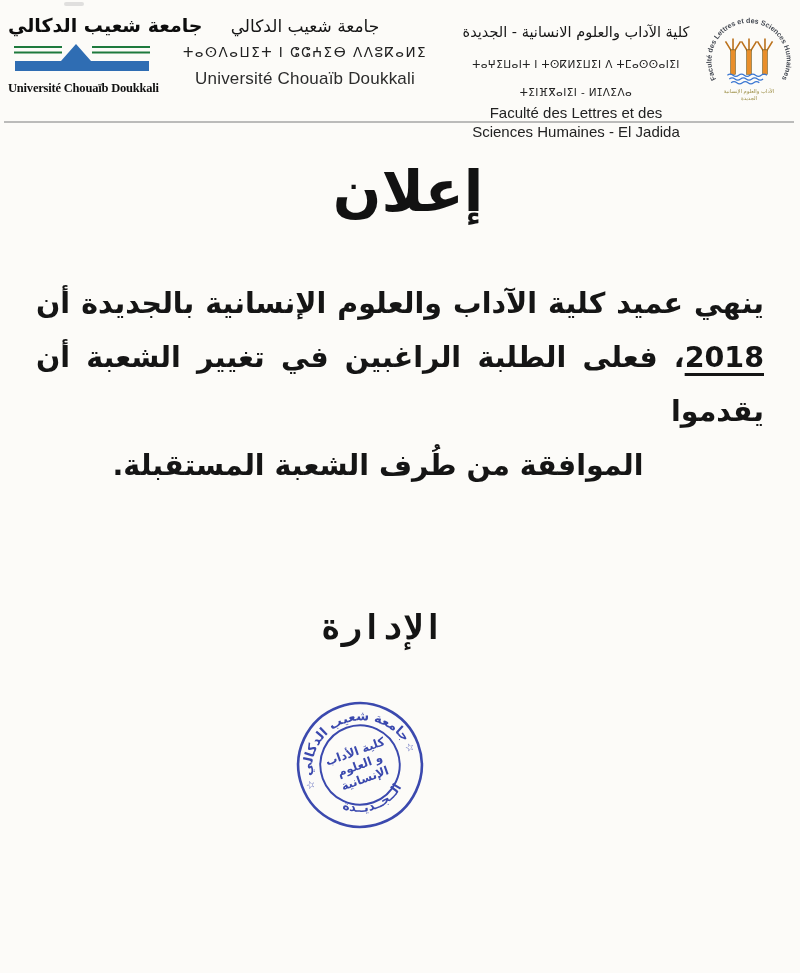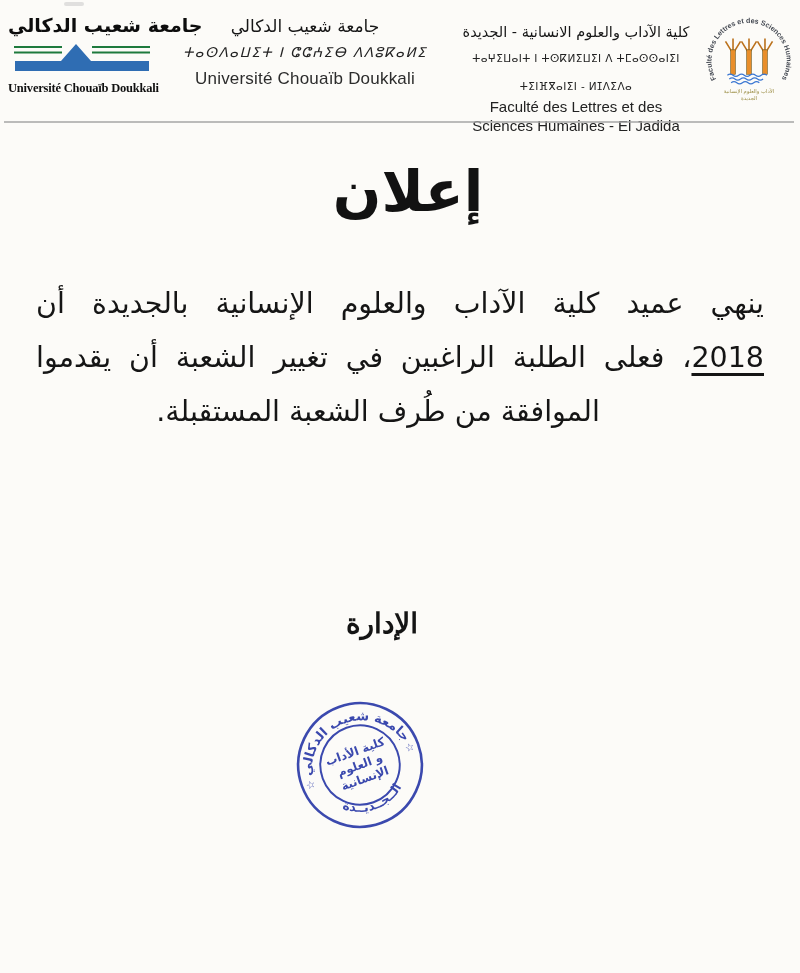--- a/index.html
+++ b/index.html
@@ -10,49 +10,49 @@
   .logo-left{position:absolute;left:8px;top:12px;width:148px;text-align:center;}
   .logo-left .ar{font-family:"DejaVu Sans",sans-serif;font-weight:bold;font-size:19px;
                  white-space:nowrap;line-height:1.45;color:#0d0d0d;}
   .logo-left svg{display:block;margin:3px auto 0;}
   .logo-left .lat{font-family:"Liberation Serif",serif;font-weight:bold;font-size:12.5px;
                   letter-spacing:-0.2px;white-space:nowrap;margin-top:4px;color:#111;}
 
   .center-block{position:absolute;left:160px;top:16px;width:290px;text-align:center;}
   .center-block .ar{font-family:"DejaVu Sans",sans-serif;font-size:17px;color:#161616;}
   .center-block .tif{font-size:13.5px;letter-spacing:1.5px;margin-top:8px;color:#222;
-                     white-space:nowrap;font-family:"DejaVu Sans",sans-serif;font-style:italic;}
+                     white-space:nowrap;font-family:"DejaVu Sans",sans-serif;}
   .center-block .fr{font-size:17px;margin-top:9px;color:#2c2c2c;letter-spacing:.2px;}
 
   .right-block{position:absolute;left:452px;top:24px;width:248px;text-align:center;}
   .right-block .ar{font-family:"DejaVu Sans",sans-serif;font-size:14.5px;color:#161616;}
-  .right-block .tif{font-size:10.5px;letter-spacing:.4px;margin-top:12px;white-space:nowrap;
+  .right-block .tif{font-size:10.5px;letter-spacing:.4px;margin-top:18px;white-space:nowrap;
                     color:#222;font-family:"DejaVu Sans",sans-serif;}
   .right-block .tif2{margin-top:16px;}
   .right-block .fr{font-size:15px;margin-top:5px;color:#222;line-height:19px;text-align:center;}
 
   .seal{position:absolute;left:702px;top:16px;width:94px;height:94px;opacity:.95;}
 
   .divider{position:absolute;left:4px;top:121px;width:790px;height:0;
            border-top:2px solid #a6a6a6;opacity:.75;}
   .smudge1{position:absolute;left:64px;top:2px;width:20px;height:4px;background:#c9c9c9;
            opacity:.55;border-radius:2px;}
 
   
   .title{position:absolute;left:0;top:158px;width:816px;text-align:center;
          font-family:"DejaVu Sans",sans-serif;font-weight:bold;font-size:57px;color:#121212;}
 
   .body{position:absolute;left:36px;top:277px;width:728px;
-        font-family:"DejaVu Sans",sans-serif;font-weight:normal;font-size:28.5px;color:#151515;}
+        font-family:"DejaVu Sans",sans-serif;font-weight:bold;font-size:28.5px;color:#151515;}
   .bline{direction:rtl;text-align:justify;text-align-last:justify;line-height:54px;}
   .bline u{text-decoration-thickness:2.5px;text-underline-offset:6px;}
   .bline.last{text-align:center;text-align-last:center;transform:translateX(-22px);}
 
   .signature{position:absolute;left:0;top:607px;width:764px;text-align:center;
-             font-family:Liberation Sans, sans-serif;font-weight:bold;font-size:28px;color:#141414;}
+             font-family:Liberation Mono, monospace;font-weight:bold;font-size:34px;color:#141414;}
 
   
   .stamp{position:absolute;left:295px;top:700px;width:130px;height:130px;opacity:.92;}
   .stamp text{font-family:"DejaVu Sans",sans-serif;font-weight:bold;}
 </style>
 </head>
 <body>
 
 <div class="page">
 

